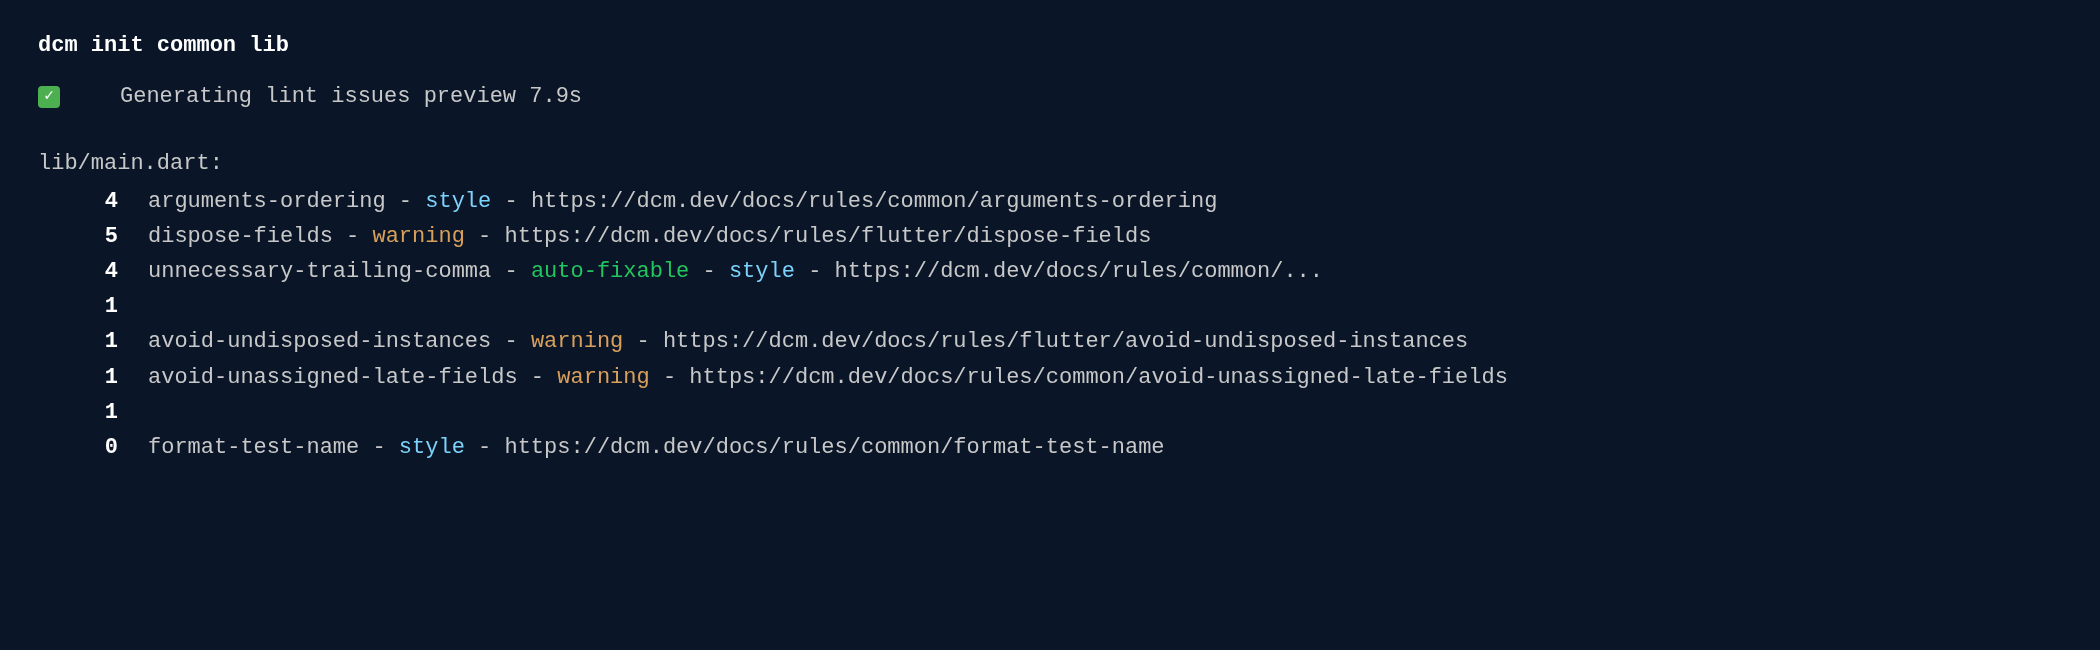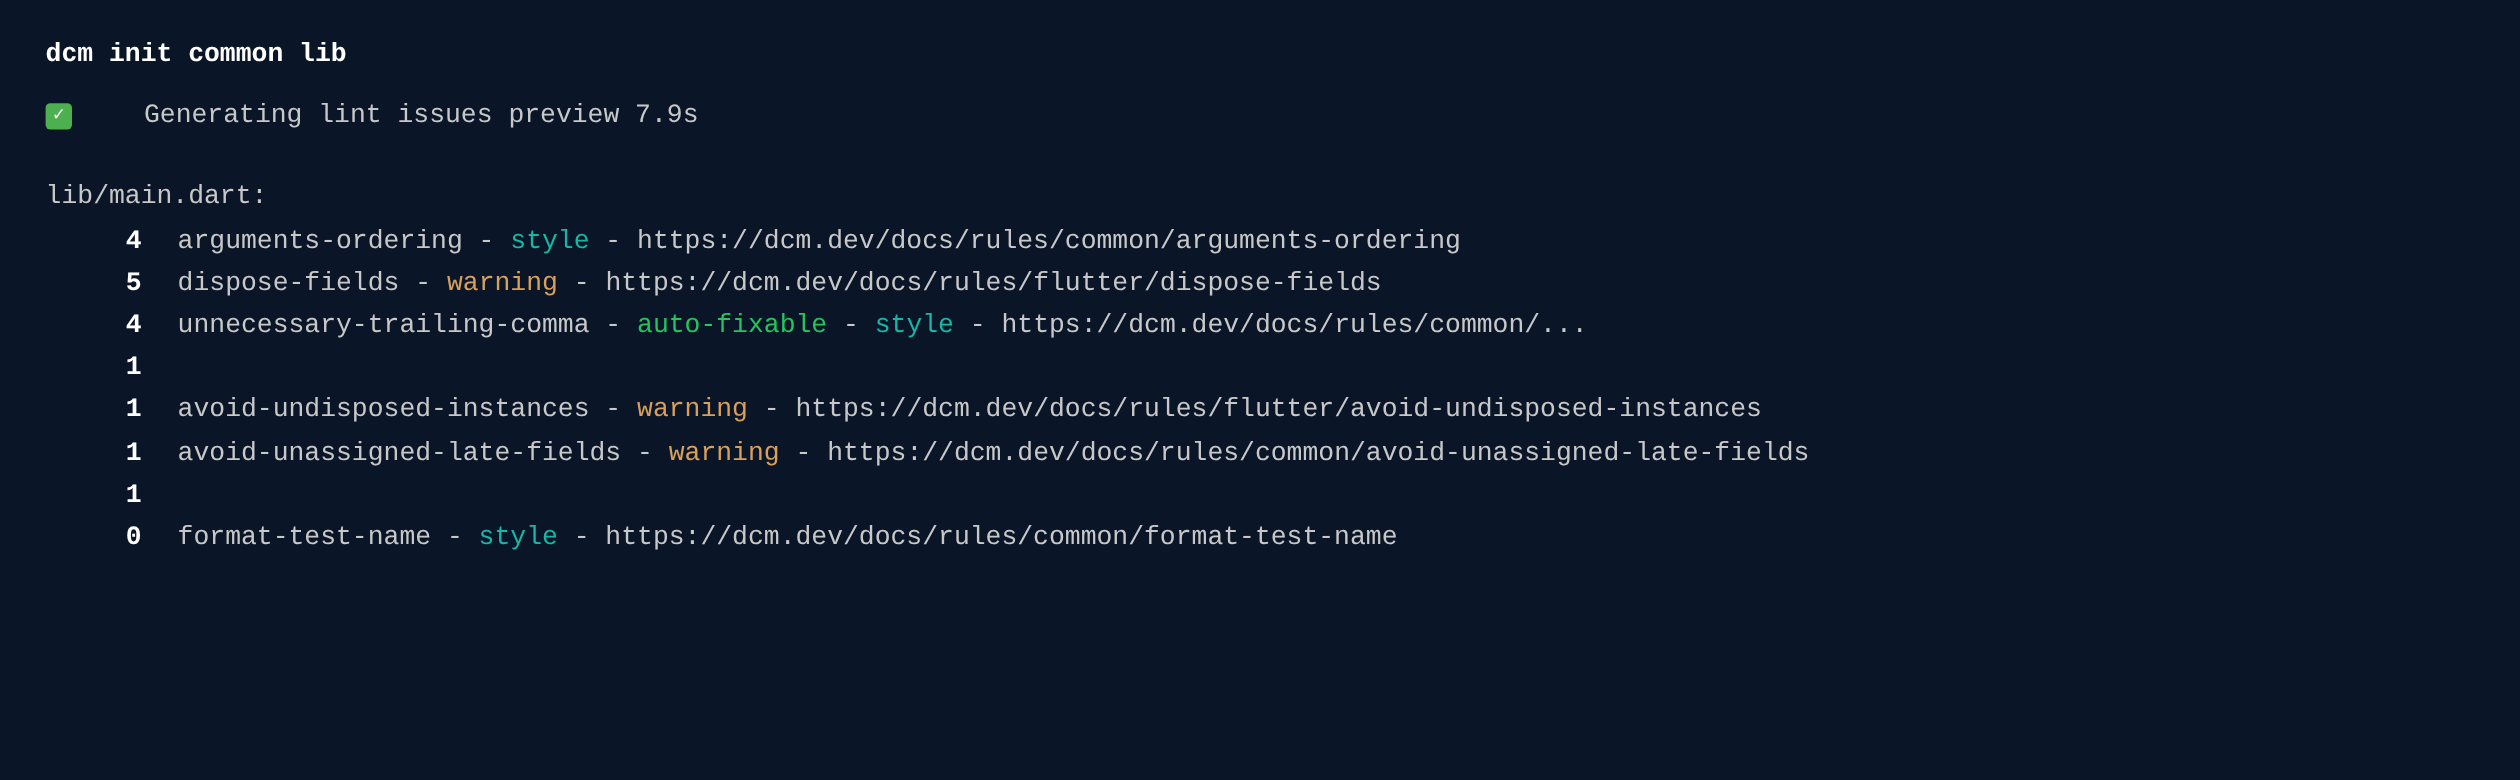--- a/index.html
+++ b/index.html
@@ -60,21 +60,21 @@
       text-align: right;
       margin-right: 30px;
     }
     .rule-name {
       color: #c8c8c8;
     }
     .separator {
       color: #c8c8c8;
     }
     .tag-style {
-      color: #14b8a6;
+      color: #7dd3fc;
       text-align: right;
     }
     .tag-warning {
       color: #d9a05b;
     }
     .tag-auto-fixable {
       color: #22c55e;
       font-family: Liberation Mono, monospace;
     }
     .url {

